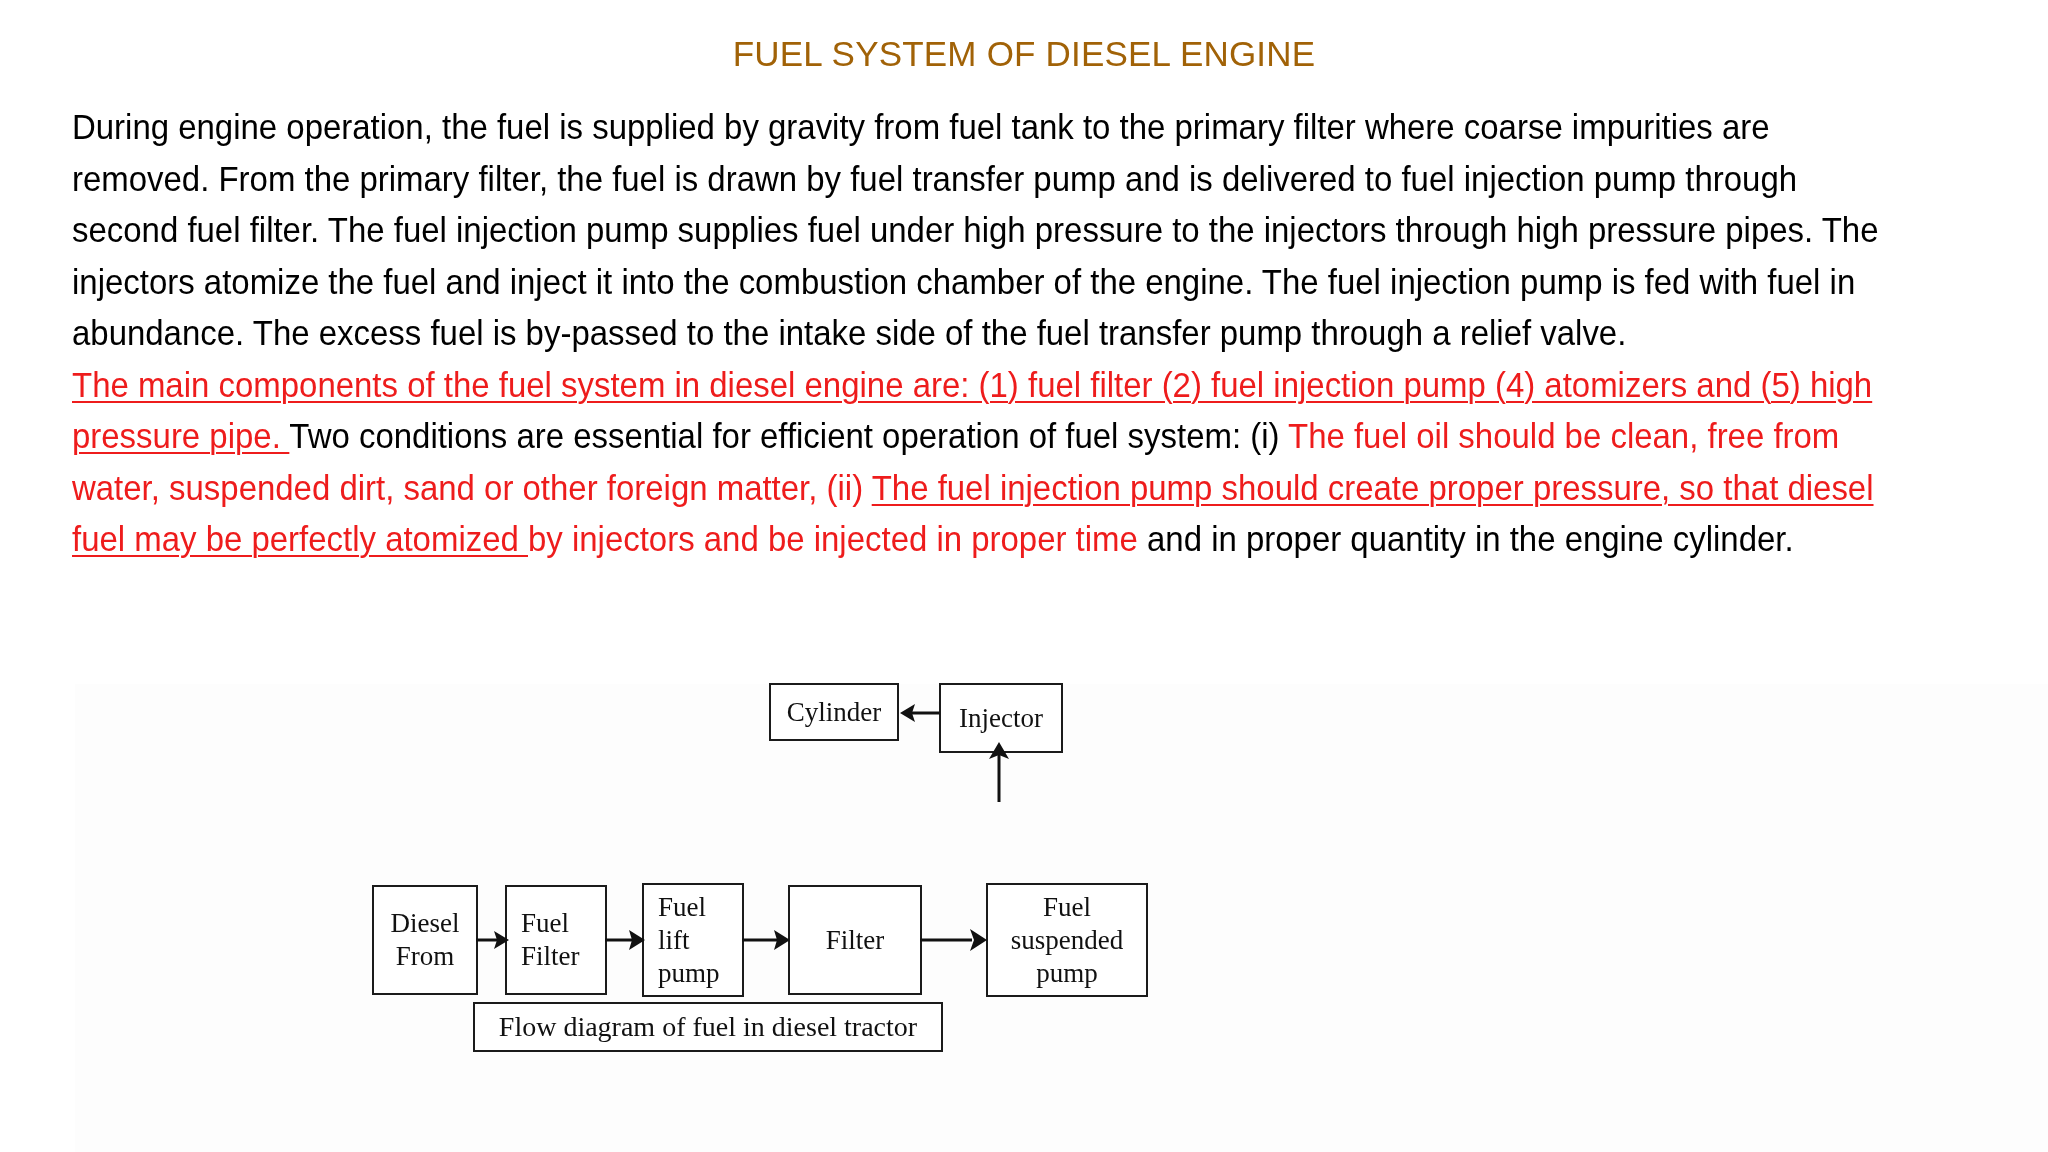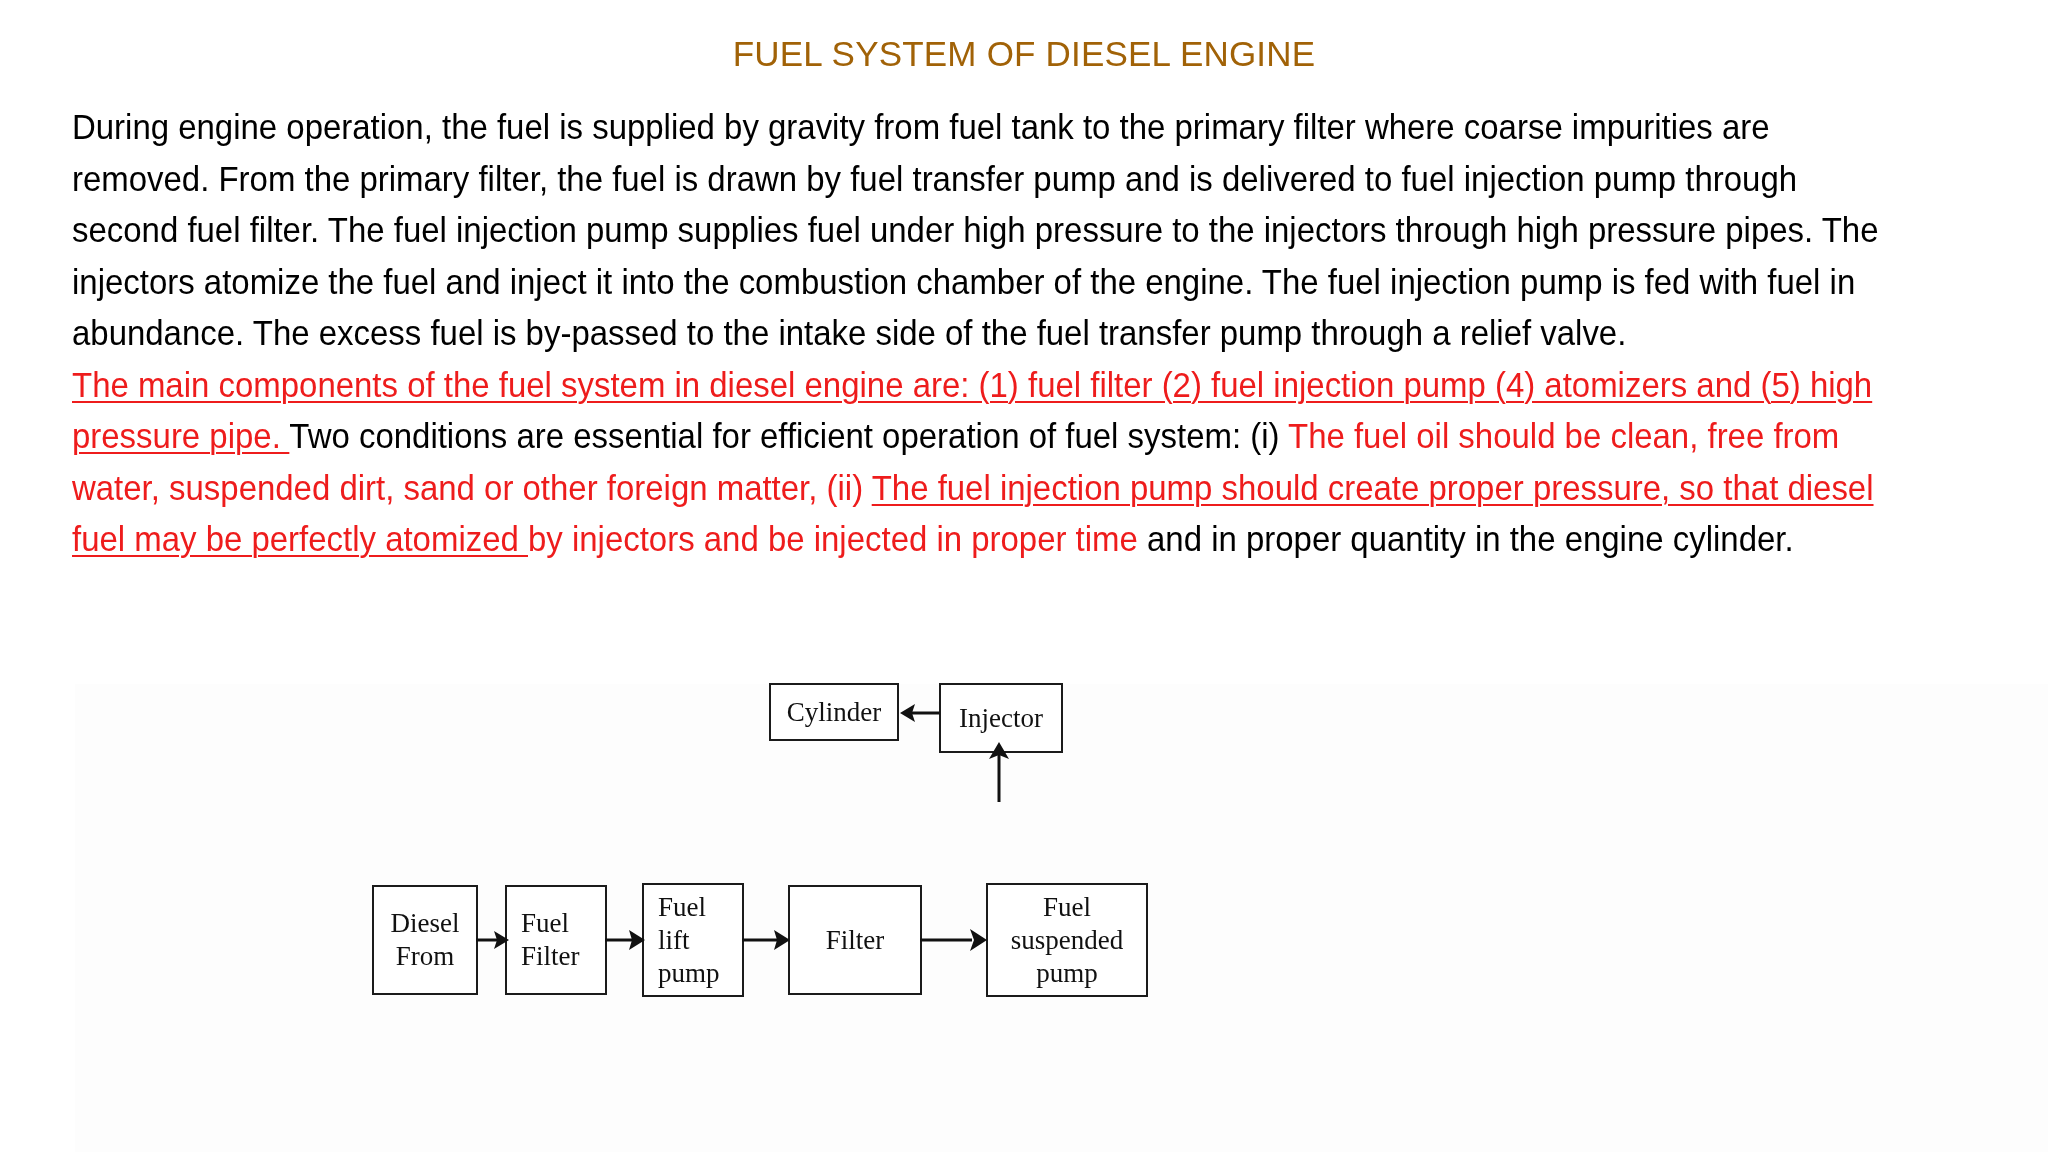--- a/index.html
+++ b/index.html
@@ -168,14 +168,17 @@
   <svg class="arrow-svg" style="left:667px; top:243px;" width="49" height="26">
     <line x1="0" y1="13" x2="35" y2="13" stroke="#111" stroke-width="3"></line>
     <path d="M48,13 L32,3 L35,13 L32,23 Z" fill="#111"></path>
   </svg>
 
   <svg class="arrow-svg" style="left:845px; top:243px;" width="68" height="26">
     <line x1="0" y1="13" x2="52" y2="13" stroke="#111" stroke-width="3"></line>
     <path d="M67,13 L50,2 L54,13 L50,24 Z" fill="#111"></path>
   </svg>
 
+  <div class="caption-box" style="left:398px; top:318px; width:470px; height:50px;">
+    <span>Flow diagram of fuel in diesel tractor</span>
+  </div>
 
 </div>
 
 </body></html>

